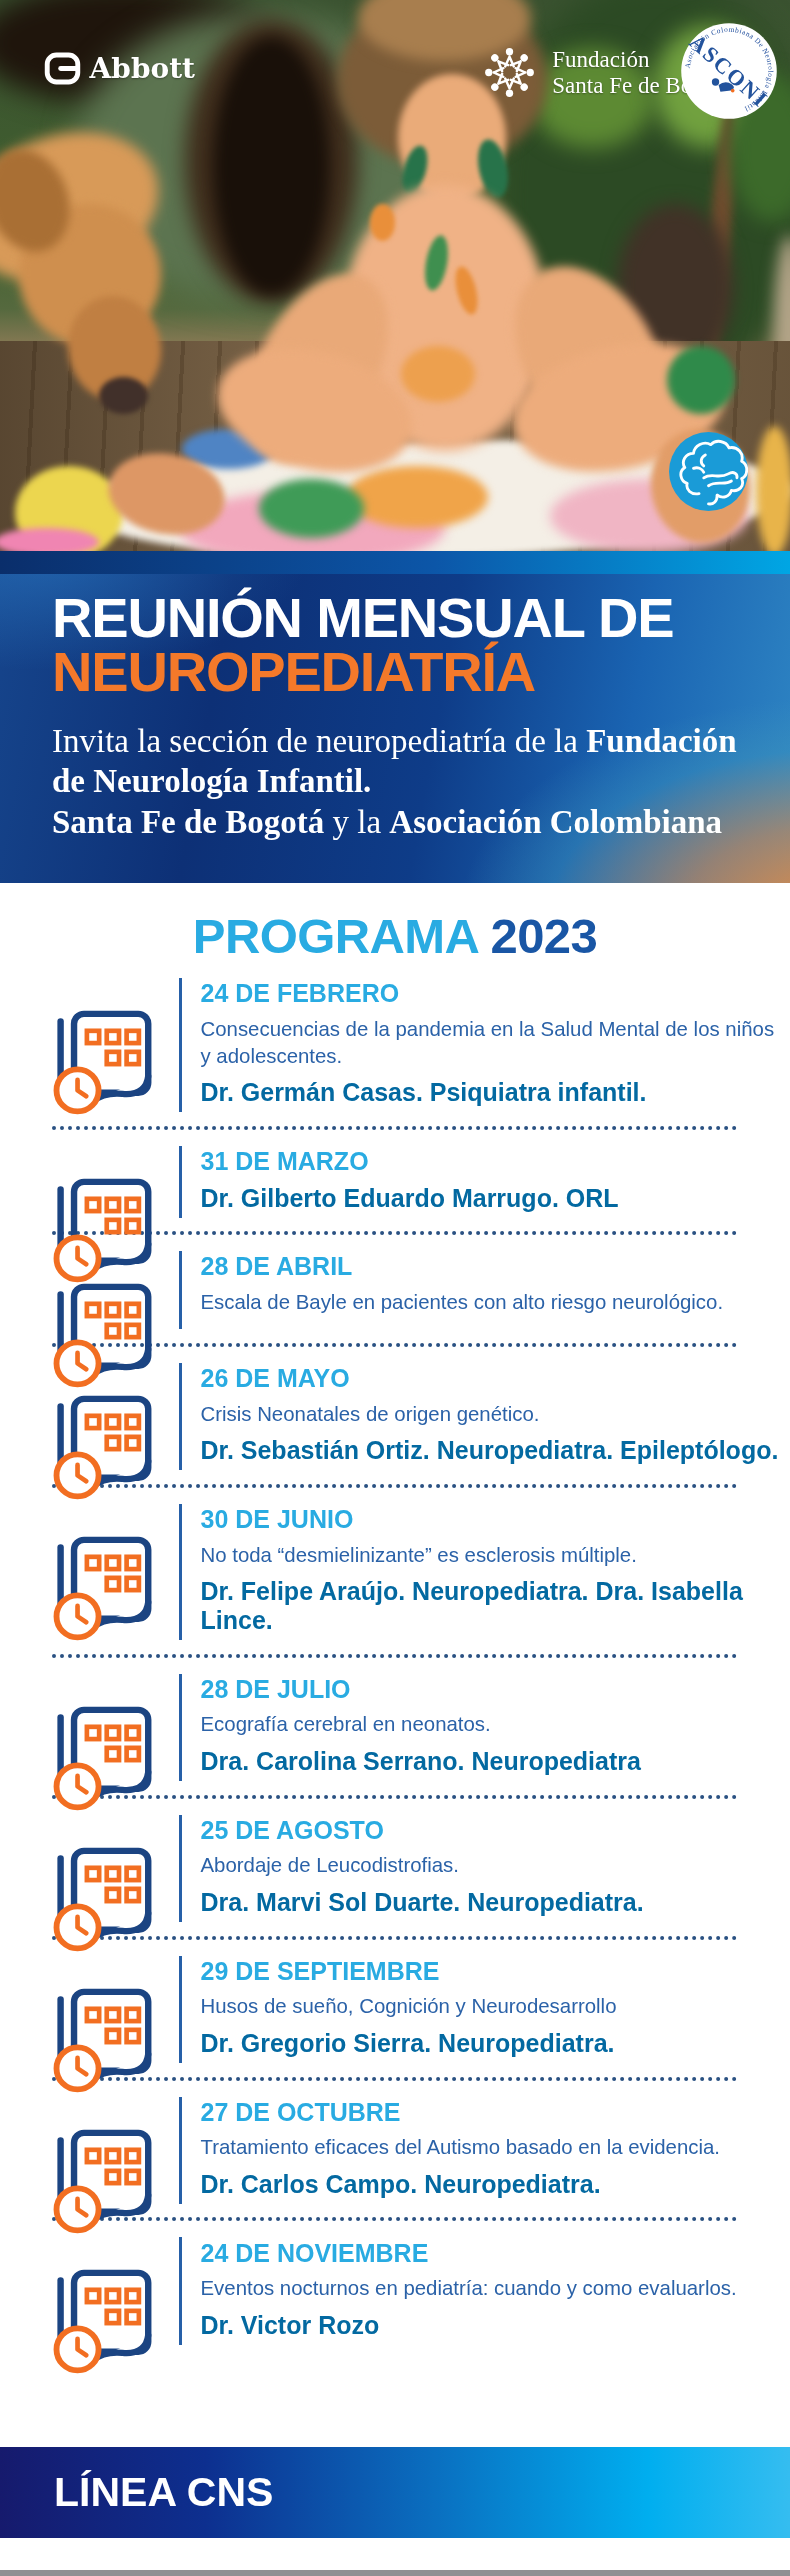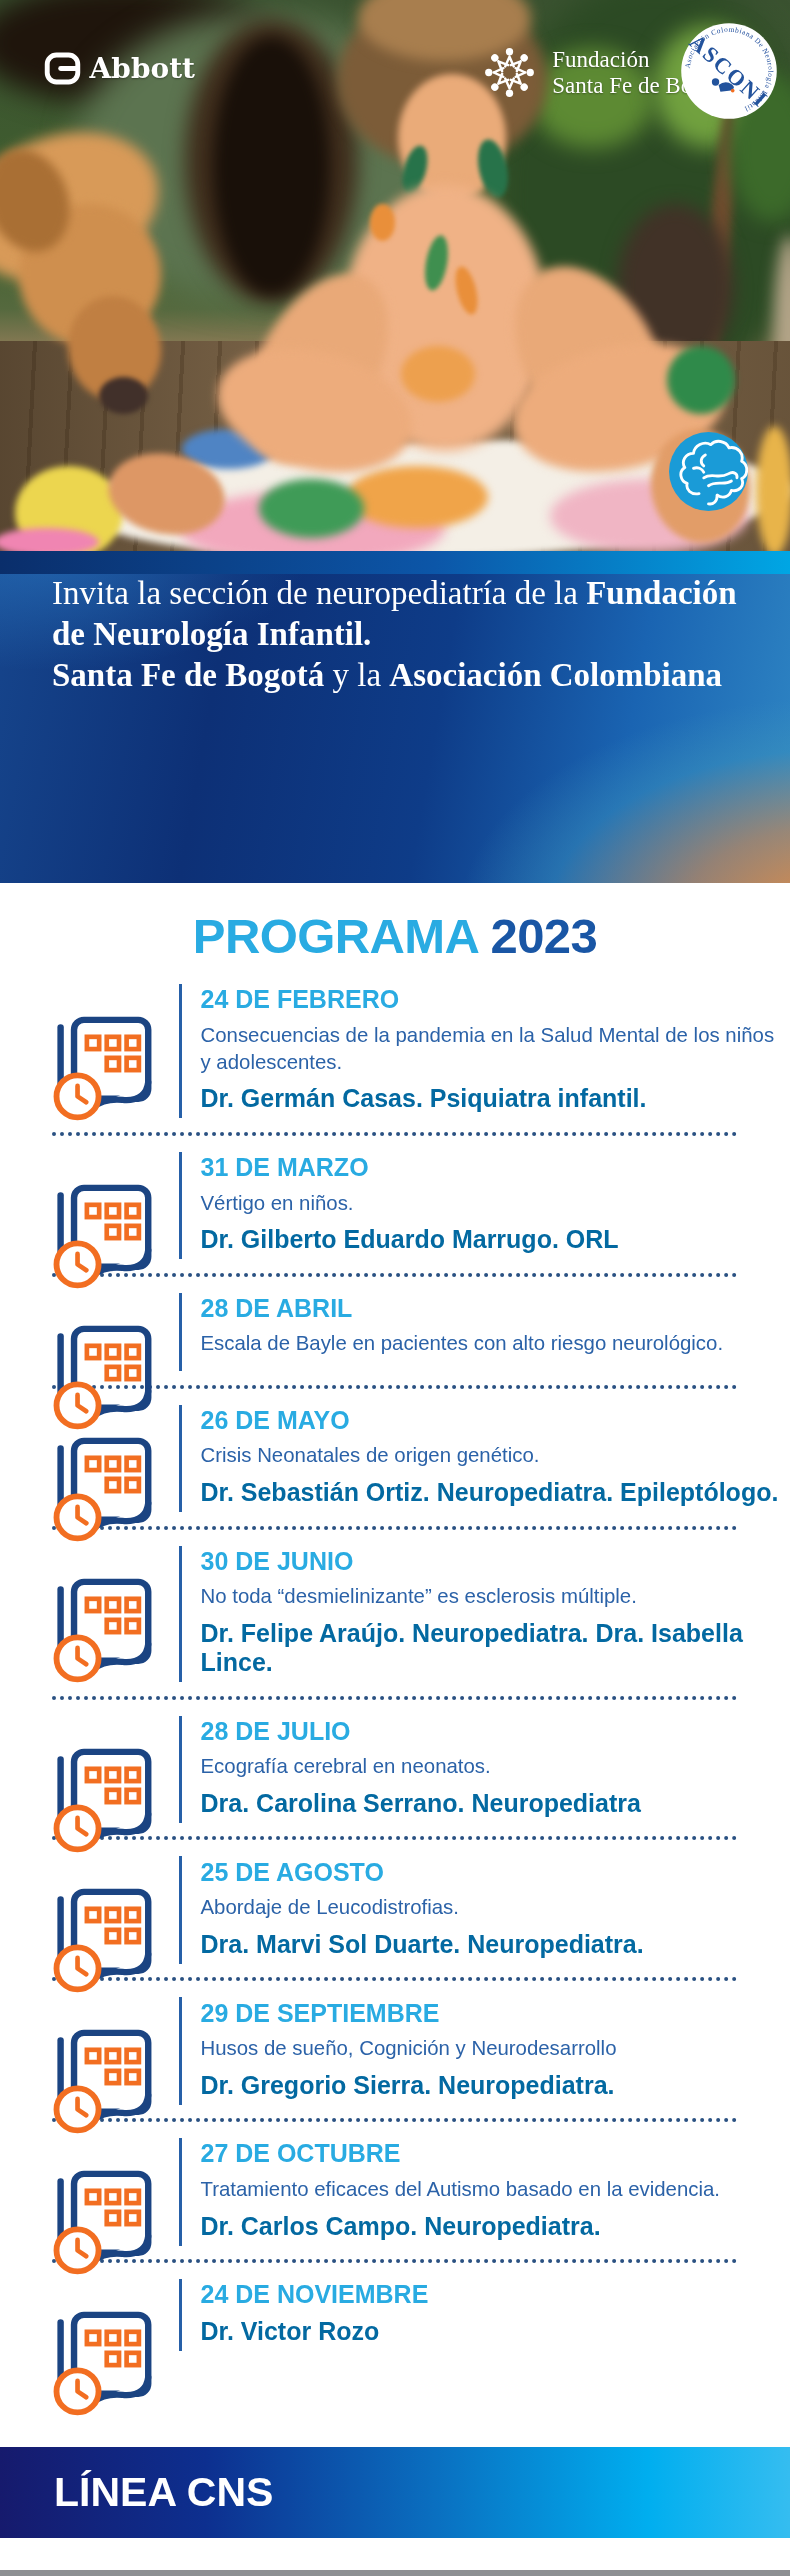--- a/index.html
+++ b/index.html
@@ -80,21 +80,21 @@
       background:linear-gradient(90deg,#0a2e6b 0%,#0c56a8 55%,#00a6e4 100%);}
   .banner h1{margin:0;padding:40px 0 0 52px;font-size:56px;line-height:.96;font-weight:800;
              letter-spacing:-1.2px;}
   .banner h1 .l2{color:#f4792a;display:block;}
   .invite{margin:22px 0 0 52px;font-family:"Liberation Serif",serif;font-size:33px;line-height:1.24;
           max-width:692px;}
   .invite .b{font-weight:bold;}
 
   
   .program{position:absolute;left:0;top:883px;width:790px;height:1564px;background:#fff;overflow:hidden;}
-  .program h2{margin:25px 0 20px;text-align:center;font-size:49px;font-weight:800;letter-spacing:-0.6px;}
+  .program h2{margin:25px 0 14px;text-align:center;font-size:49px;font-weight:800;letter-spacing:-0.6px;}
   .program h2 .w1{color:#29abe2;}
   .program h2 .w2{color:#1956a5;}
   .entry{display:flex;align-items:flex-start;}
   .entry-iconcell{width:179px;flex:none;position:relative;align-self:stretch;}
   .entry-iconcell svg{position:absolute;left:53px;top:27px;width:111px;height:120px;}
   .entry-body{border-left:3.1px solid #2660a8;padding:1.2px 0 5px 18.5px;flex:1;}
   .entry-date{margin:0 0 7.4px;font-size:25px;font-weight:800;color:#29abe2;letter-spacing:0;}
   .entry-topic{margin:0 0 8.6px;font-size:20.4px;color:#2b62a8;line-height:1.33;max-width:574px;}
   .entry-speaker{margin:0;font-size:25px;font-weight:800;color:#0369a1;}
   .sep{width:685px;margin:13.6px 0 16px 52px;border-top:4.3px dotted #2a5182;height:0;}
@@ -221,20 +221,24 @@
           <path d="M31 46 C36 44 42 46 44 51"></path>
           <path d="M44 58 C54 51 63 60 75 53 C82 49 87 53 86 58"></path>
           <path d="M50 68 C60 61 70 68 79 62"></path>
           <path d="M61 80 C61 88 56 92 50 91"></path>
         </g>
       </svg>
     </div>
   </div>
 
   <section class="banner">
+    <h1>
+      <span class="l1">REUNIÓN MENSUAL DE</span>
+      <span class="l2">NEUROPEDIATRÍA</span>
+    </h1>
     <div class="invite">
         <div><span>Invita la sección de neuropediatría de la </span><span class="b">Fundación</span></div>
         <div><span class="b">de Neurología Infantil.</span></div>
         <div><span class="b">Santa Fe de Bogotá</span><span> y la </span><span class="b">Asociación Colombiana</span></div>
       </div>
   </section>
 
   <main class="program">
     <h2>
       <span class="w1">PROGRAMA</span>
@@ -277,21 +281,20 @@
             <rect x="126" y="44" width="21" height="21"></rect>
             <rect x="92" y="80" width="21" height="21"></rect>
             <rect x="126" y="80" width="21" height="21"></rect>
           </g>
           <circle cx="42" cy="146" r="36" fill="#ffffff" stroke="#f26e21" stroke-width="10"></circle>
           <path d="M42 128 V146 L57 156" fill="none" stroke="#f26e21" stroke-width="8" stroke-linecap="round" stroke-linejoin="round"></path>
         </svg>
       </div>
       <div class="entry-body">
         <h3 class="entry-date">31 DE MARZO</h3>
-        <p class="entry-topic">Vértigo en niños.</p>
         <p class="entry-speaker">Dr. Gilberto Eduardo Marrugo. ORL</p>
       </div>
     </div>
         <div class="sep"></div>
         <div class="entry">
       <div class="entry-iconcell">
         <svg viewBox="0 0 190 205">
           <line x1="13" y1="28" x2="13" y2="126" stroke="#1b4482" stroke-width="11" stroke-linecap="round"></line>
           <rect x="36" y="15" width="127" height="135" rx="17" fill="none" stroke="#1b4482" stroke-width="11"></rect>
           <path d="M163 122 C160 147 141 154 119 152 C97 150 80 155 68 165" fill="#ffffff" stroke="#1b4482" stroke-width="11" stroke-linecap="round" stroke-linejoin="round"></path>
@@ -468,20 +471,21 @@
             <rect x="126" y="44" width="21" height="21"></rect>
             <rect x="92" y="80" width="21" height="21"></rect>
             <rect x="126" y="80" width="21" height="21"></rect>
           </g>
           <circle cx="42" cy="146" r="36" fill="#ffffff" stroke="#f26e21" stroke-width="10"></circle>
           <path d="M42 128 V146 L57 156" fill="none" stroke="#f26e21" stroke-width="8" stroke-linecap="round" stroke-linejoin="round"></path>
         </svg>
       </div>
       <div class="entry-body">
         <h3 class="entry-date">24 DE NOVIEMBRE</h3>
+        <p class="entry-topic">Eventos nocturnos en pediatría: cuando y como evaluarlos.</p>
         <p class="entry-speaker">Dr. Victor Rozo</p>
       </div>
     </div>
       </div>
   </main>
 
   <footer class="footer-cns">
     <div class="lbl">LÍNEA CNS</div>
   </footer>
   <div class="footer-gray">

